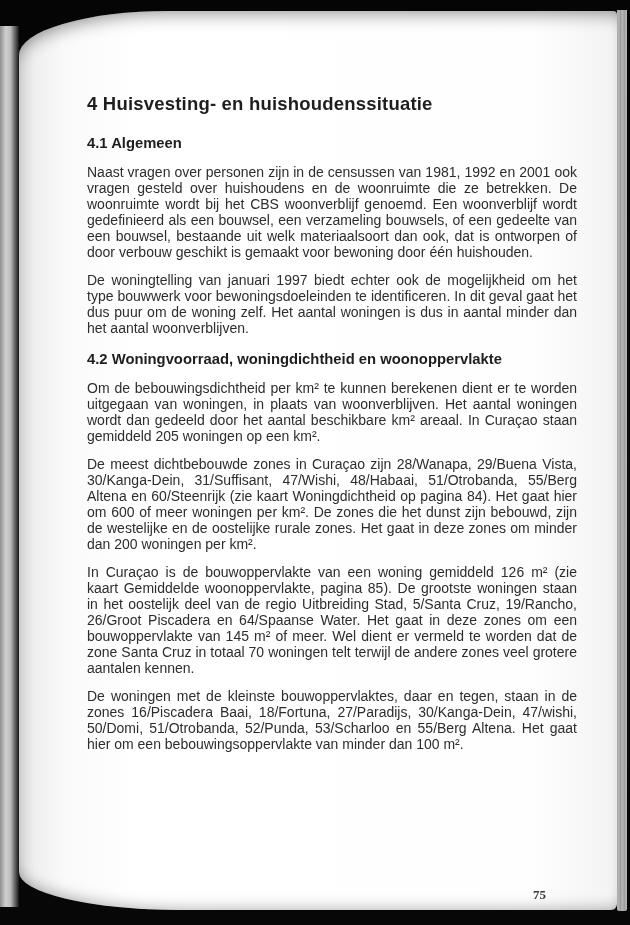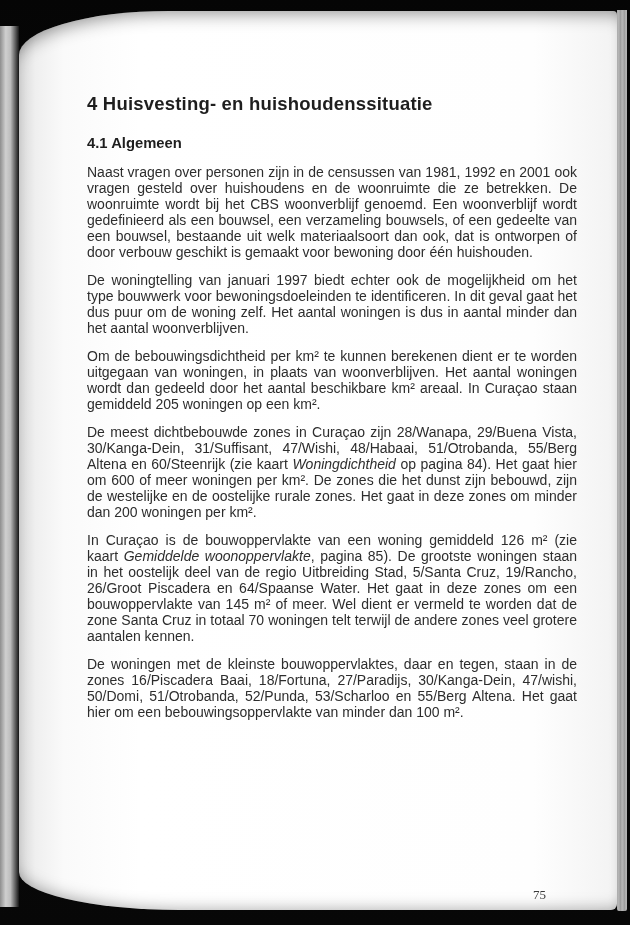--- a/index.html
+++ b/index.html
@@ -44,39 +44,40 @@
     margin: 0 0 20px 0; letter-spacing: 0.2px;
   }
   h2.doc-h2 {
     font-size: 14.8px; font-weight: bold; color: #1e1e1e;
     margin: 15px 0 13px 0;
   }
   p.doc-p {
     font-size: 14px; line-height: 16px; text-align: justify;
     margin: 0 0 12px 0; color: #2d2d2d;
   }
-  p.doc-p .italic { font-style: italic; }
+  p.doc-p .italic { }
   .page-number {
     position: absolute; right: 71px; bottom: 7px;
     font-family: "Liberation Serif", "DejaVu Serif", serif;
-    font-size: 13px; color: #3a3a3a;
+    font-size: 13px; color: #3a3a3a; font-weight: bold;
   }
 </style>
 </head>
 <body>
 
 <div class="scan">
   <div class="spine-strip"></div>
   <div class="edge-stripes"></div>
   <div class="page">
     <div class="text-col">
         <h1 class="doc-h1">4 Huisvesting- en huishoudenssituatie</h1>
         <h2 class="doc-h2">4.1 Algemeen</h2>
         <p class="doc-p"><span>Naast vragen over personen zijn in de censussen van 1981, 1992 en 2001 ook vragen gesteld over huishoudens en de woonruimte die ze betrekken. De woonruimte wordt bij het CBS woonverblijf genoemd. Een woonverblijf wordt gedefinieerd als een bouwsel, een verzameling bouwsels, of een gedeelte van een bouwsel, bestaande uit welk materiaalsoort dan ook, dat is ontworpen of door verbouw geschikt is gemaakt voor bewoning door één huishouden.</span></p>
         <p class="doc-p"><span>De woningtelling van januari 1997 biedt echter ook de mogelijkheid om het type bouwwerk voor bewoningsdoeleinden te identificeren. In dit geval gaat het dus puur om de woning zelf. Het aantal woningen is dus in aantal minder dan het aantal woonverblijven.</span></p>
+        <h2 class="doc-h2">4.2 Woningvoorraad, woningdichtheid en woonoppervlakte</h2>
         <p class="doc-p"><span>Om de bebouwingsdichtheid per km² te kunnen berekenen dient er te worden uitgegaan van woningen, in plaats van woonverblijven. Het aantal woningen wordt dan gedeeld door het aantal beschikbare km² areaal. In Curaçao staan gemiddeld 205 woningen op een km².</span></p>
         <p class="doc-p"><span>De meest dichtbebouwde zones in Curaçao zijn 28/Wanapa, 29/Buena Vista, 30/Kanga-Dein, 31/Suffisant, 47/Wishi, 48/Habaai, 51/Otrobanda, 55/Berg Altena en 60/Steenrijk (zie kaart </span><span class="italic">Woningdichtheid</span><span> op pagina 84). Het gaat hier om 600 of meer woningen per km². De zones die het dunst zijn bebouwd, zijn de westelijke en de oostelijke rurale zones. Het gaat in deze zones om minder dan 200 woningen per km².</span></p>
         <p class="doc-p"><span>In Curaçao is de bouwoppervlakte van een woning gemiddeld 126 m² (zie kaart </span><span class="italic">Gemiddelde woonoppervlakte</span><span>, pagina 85). De grootste woningen staan in het oostelijk deel van de regio Uitbreiding Stad, 5/Santa Cruz, 19/Rancho, 26/Groot Piscadera en 64/Spaanse Water. Het gaat in deze zones om een bouwoppervlakte van 145 m² of meer. Wel dient er vermeld te worden dat de zone Santa Cruz in totaal 70 woningen telt terwijl de andere zones veel grotere aantalen kennen.</span></p>
         <p class="doc-p"><span>De woningen met de kleinste bouwoppervlaktes, daar en tegen, staan in de zones 16/Piscadera Baai, 18/Fortuna, 27/Paradijs, 30/Kanga-Dein, 47/wishi, 50/Domi, 51/Otrobanda, 52/Punda, 53/Scharloo en 55/Berg Altena. Het gaat hier om een bebouwingsoppervlakte van minder dan 100 m².</span></p>
       </div>
     <div class="page-number">75</div>
   </div>
 </div>
 
 </body></html>

